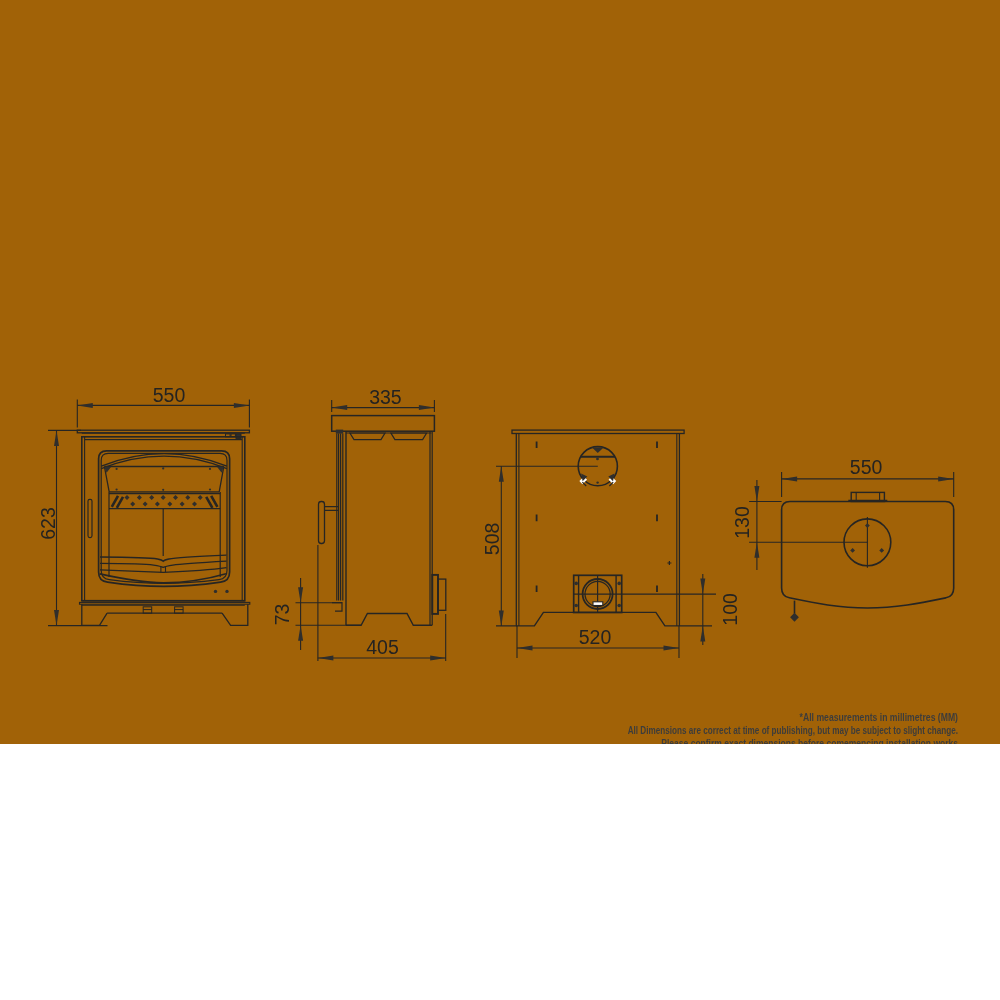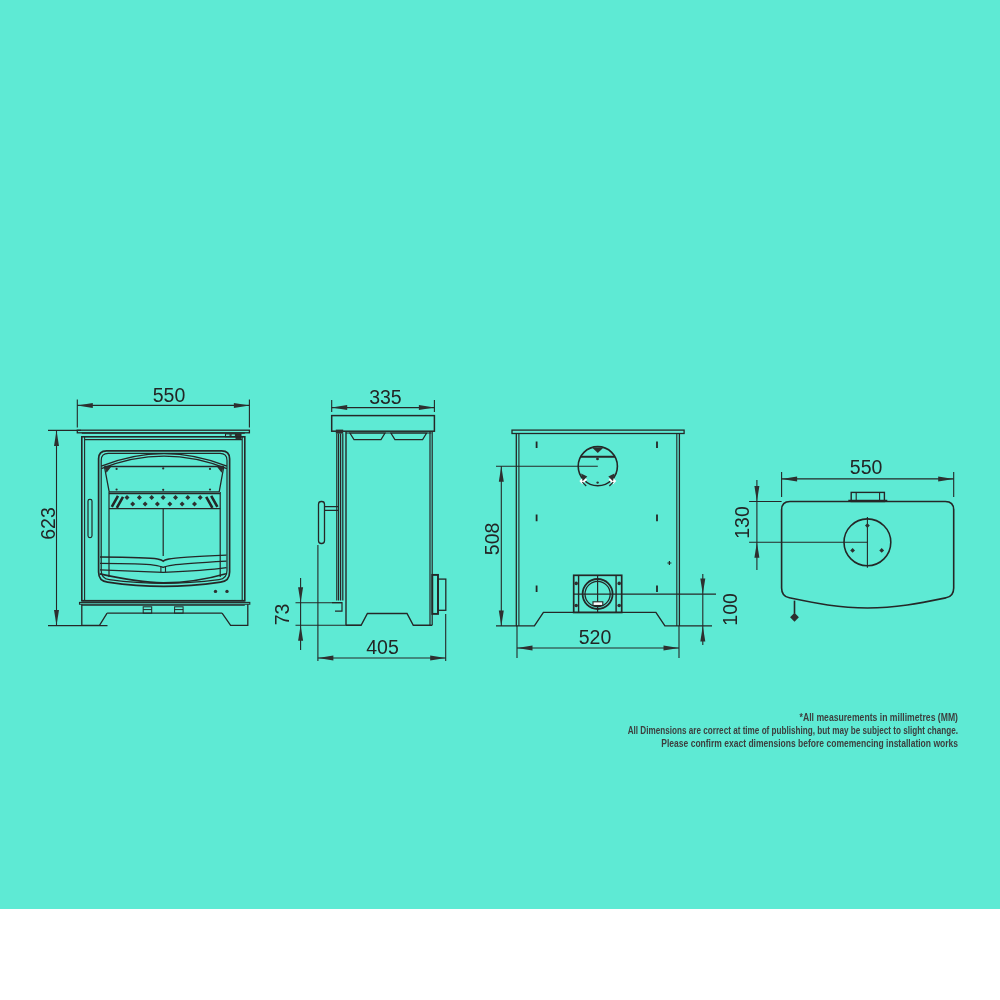--- a/index.html
+++ b/index.html
@@ -1,17 +1,17 @@
 <!DOCTYPE html>
 <html><head>
 <meta charset="utf-8">
 <title>Stove dimensions</title>
 <style>
   html,body{margin:0;padding:0;background:#ffffff;}
-  #page{width:1000px;height:909px;position:relative;background:#5eead4;overflow:hidden;transform:translateZ(0);will-change:transform;}
+  #page{width:1000px;height:744px;position:relative;background:#a16207;overflow:hidden;transform:translateZ(0);will-change:transform;}
   svg{position:absolute;left:0;top:0;}
   text{font-family:"Liberation Sans", sans-serif;}
 </style>
 </head>
 <body>
 <div id="page">
 <svg width="1000" height="1000" viewBox="0 0 1000 1000" fill="none" stroke-linecap="butt" stroke-linejoin="miter" style="opacity:0.98">
 <g stroke="#242424" stroke-width="1.5" fill="none">
 
 <g stroke-width="1.1">

